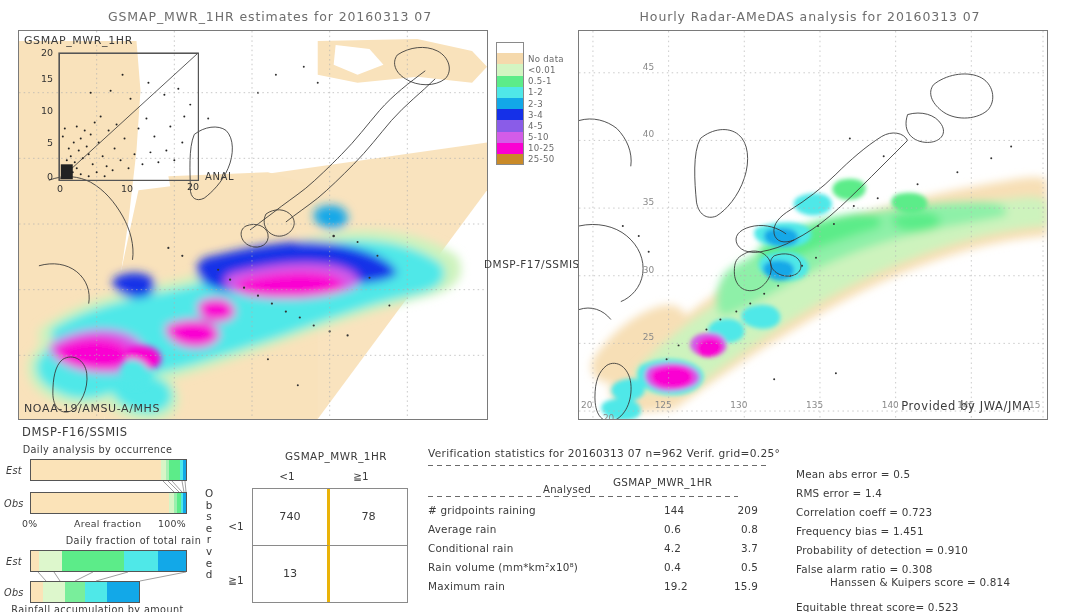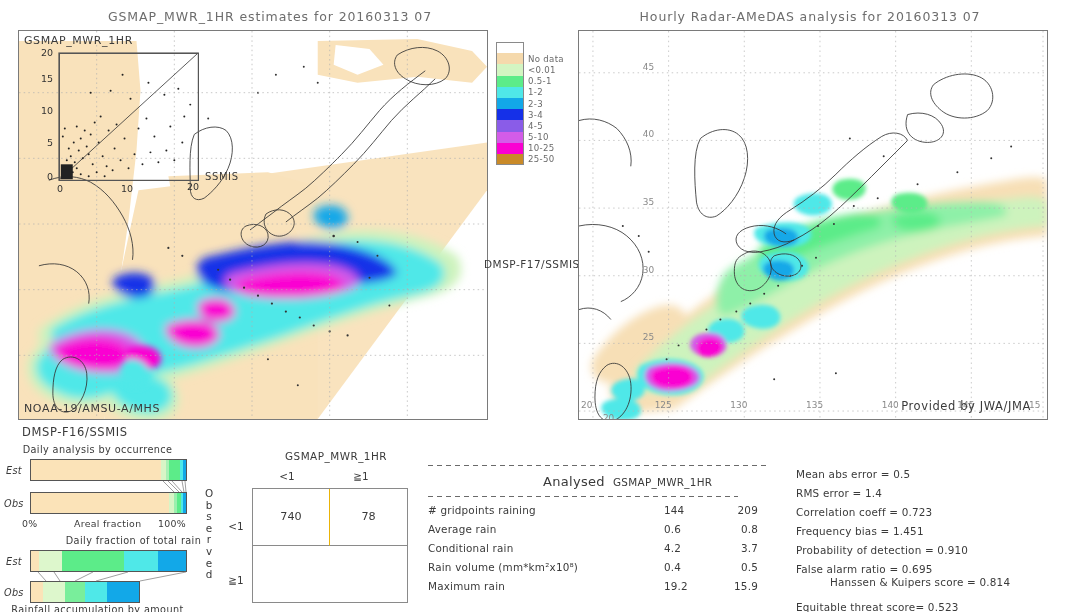--- a/index.html
+++ b/index.html
@@ -150,40 +150,40 @@
   #ct-row0 { top: 80px; }
   #ct-row1 { top: 134px; }
   #ct-grid {
     position: absolute; left: 56px; top: 48px; width: 156px; height: 115px;
     border: 1px solid #8a8a8a;
     display: grid; grid-template-columns: 1fr 1fr; grid-template-rows: 1fr 1fr;
   }
   .ct-cell {
     display:flex; align-items:center; justify-content:center;
     font-size: 11.2px; color: #3a3a3a;
-    border-right: 1px solid #eab308; border-bottom: 1px solid #8a8a8a;
+    border-right: 3px solid #eab308; border-bottom: 1px solid #8a8a8a;
   }
   .ct-cell:nth-child(2), .ct-cell:nth-child(4) { border-right: none; }
   .ct-cell:nth-child(3), .ct-cell:nth-child(4) { border-bottom: none; }
 
   
   #stats { position: absolute; left: 428px; top: 440px; width: 652px; height: 172px; }
   #stats-header {
     position: absolute; left: 0; top: 7px;
     font-size: 10.6px; letter-spacing: .3px; color: #3a3a3a; white-space: nowrap;
   }
   .dashline {
     position: absolute; height: 1px;
     background: repeating-linear-gradient(to right, #6a6a6a 0 5px, transparent 5px 9px);
   }
   #dash-top { left: 0; top: 25px; width: 340px; }
   #dash-mid { left: 0; top: 56px; width: 310px; }
   #stats-sub-analysed {
-    position: absolute; left: 115px; top: 34px;
-    font-size: 13px; color: #3a3a3a; letter-spacing:.3px;
+    position: absolute; left: 115px; top: 44px;
+    font-size: 10px; color: #3a3a3a; letter-spacing:.3px;
   }
   #stats-sub-model {
     position: absolute; left: 185px; top: 36px;
     font-size: 10.4px; color: #3a3a3a; letter-spacing:.3px;
   }
   .stat-row {
     position: absolute; left: 0; width: 340px;
     font-size: 10.4px; color: #3a3a3a; letter-spacing: .2px;
   }
   .stat-row .sname { position: absolute; left: 0; white-space: nowrap; }
@@ -397,21 +397,21 @@
 
   <div id="inset-scatter"></div>
   <div class="inset-tick" style="left:22px; top:16px;">20</div>
   <div class="inset-tick" style="left:22px; top:42px;">15</div>
   <div class="inset-tick" style="left:22px; top:74px;">10</div>
   <div class="inset-tick" style="left:28px; top:106px;">5</div>
   <div class="inset-tick" style="left:28px; top:140px;">0</div>
   <div class="inset-tick" style="left:38px; top:152px;">0</div>
   <div class="inset-tick" style="left:102px; top:152px;">10</div>
   <div class="inset-tick" style="left:168px; top:150px;">20</div>
-  <div id="inset-anal-label">SSMIS</div>
+  <div id="inset-anal-label">ANAL</div>
 
   <div class="map-corner-label" style="left:5px; top:3px;">GSMAP_MWR_1HR</div>
   <div class="map-corner-label" style="left:5px; bottom:4px;">NOAA-19/AMSU-A/MHS</div>
 </div>
 
 <div id="legend">
   <div class="legend-row">
     <div class="legend-swatch" style="background:#ffffff"></div>
     <div class="legend-label"></div>
   </div>
@@ -701,24 +701,26 @@
 <div id="contingency">
   <div id="ct-model-name">GSMAP_MWR_1HR</div>
   <div class="ct-colhead" id="ct-col0">&lt;1</div>
   <div class="ct-colhead" id="ct-col1">≧1</div>
   <div id="ct-obs-word">O<br>b<br>s<br>e<br>r<br>v<br>e<br>d</div>
   <div class="ct-rowhead" id="ct-row0">&lt;1</div>
   <div class="ct-rowhead" id="ct-row1">≧1</div>
   <div id="ct-grid">
     <div class="ct-cell">740</div>
     <div class="ct-cell">78</div>
+    <div class="ct-cell">13</div>
   </div>
 </div>
 
 <div id="stats">
+  <div id="stats-header">Verification statistics for 20160313 07  n=962  Verif. grid=0.25°</div>
   <div class="dashline" id="dash-top"></div>
   <div id="stats-sub-analysed">Analysed</div>
   <div id="stats-sub-model">GSMAP_MWR_1HR</div>
   <div class="dashline" id="dash-mid"></div>
 
   <div class="stat-row" style="top:64px;">
     <span class="sname"># gridpoints raining</span>
     <span class="sv0">144</span>
     <span class="sv1">209</span>
   </div>
@@ -741,16 +743,16 @@
     <span class="sname">Maximum rain</span>
     <span class="sv0">19.2</span>
     <span class="sv1">15.9</span>
   </div>
 
   <div class="score-row" style="top:28px;">Mean abs error = 0.5</div>
   <div class="score-row" style="top:47px;">RMS error = 1.4</div>
   <div class="score-row" style="top:66px;">Correlation coeff = 0.723</div>
   <div class="score-row" style="top:85px;text-align:center;">Frequency bias = 1.451</div>
   <div class="score-row" style="top:104px;">Probability of detection = 0.910</div>
-  <div class="score-row" style="top:123px;">False alarm ratio = 0.695</div>
+  <div class="score-row" style="top:123px;">False alarm ratio = 0.308</div>
   <div class="score-row" style="top:136px;margin-left:34px;">Hanssen &amp; Kuipers score = 0.814</div>
   <div class="score-row" style="top:161px;">Equitable threat score= 0.523</div>
 </div>
 
 </body></html>

